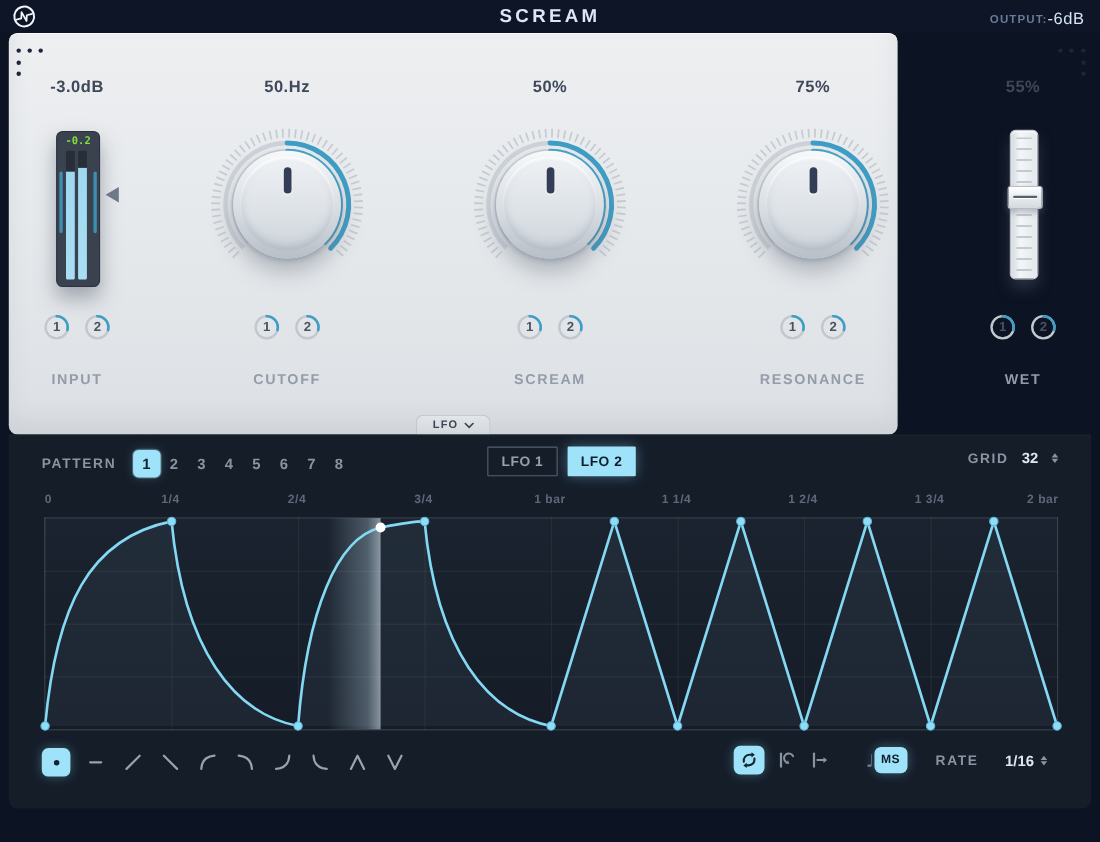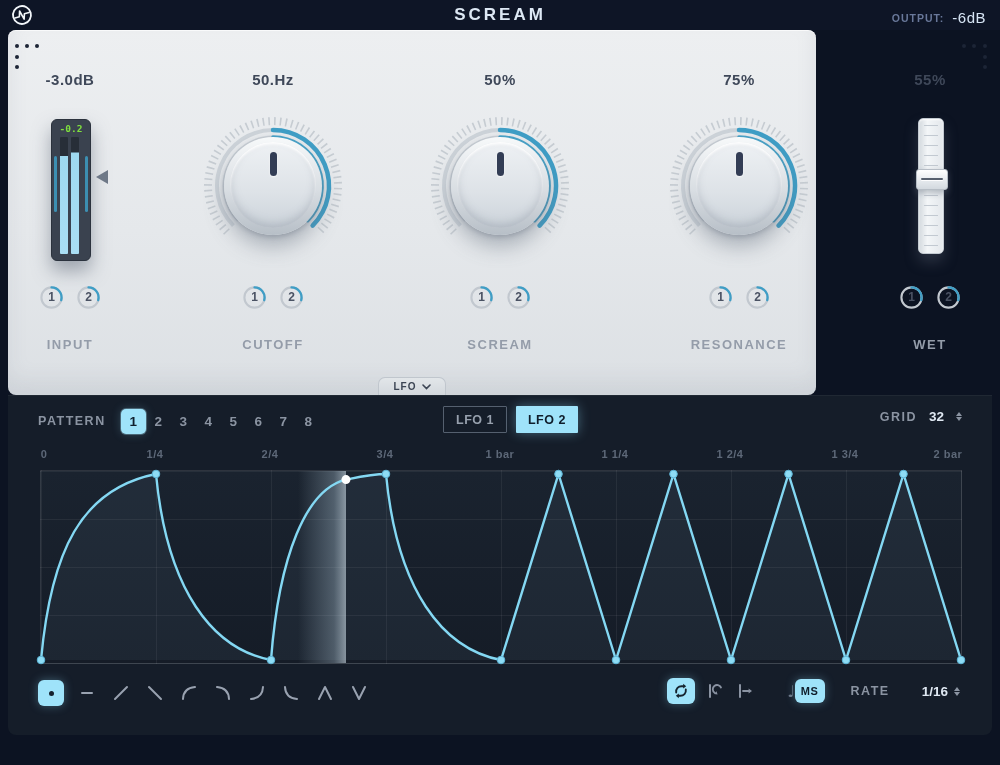--- a/index.html
+++ b/index.html
@@ -3,21 +3,21 @@
 <meta charset="utf-8">
 <style>
   html,body{margin:0;padding:0;background:#0c1322;}
   body{width:1000px;height:765px;overflow:hidden;font-family:"Liberation Sans","DejaVu Sans",sans-serif;-webkit-font-smoothing:antialiased;}
   .app{position:relative;width:1000px;height:765px;background:#0c1322;}
 
   
   .topbar{position:absolute;left:0;top:0;width:1000px;height:30px;background:#0e1526;}
   .logo{position:absolute;left:10px;top:3px;width:24px;height:24px;}
   .title{position:absolute;left:0;right:0;top:5px;text-align:center;color:#dde8f4;font-size:17px;font-weight:bold;letter-spacing:3px;}
-  .output{position:absolute;right:14px;top:9px;display:flex;gap:8px;align-items:center;}
+  .output{position:absolute;right:14px;top:9px;display:flex;align-items:center;}
   .output .olabel{color:#69789a;font-size:10.5px;font-weight:bold;letter-spacing:1px;}
   .output .ovalue{color:#d6e4f4;font-size:15px;font-weight:normal;letter-spacing:.5px;}
 
   
   .main-panel{position:absolute;left:8px;top:30px;width:808px;height:365px;border-radius:8px;
     background:linear-gradient(180deg,#edeff1 0%,#e5e8eb 55%,#dcе0e4 100%);
     background:linear-gradient(180deg,#edeff1 0%,#e5e8eb 55%,#dce0e4 100%);
     box-shadow:inset 0 1px 0 rgba(255,255,255,.7), inset 0 -14px 20px rgba(125,135,150,.14);}
   .corner-dot{position:absolute;width:4px;height:4px;border-radius:50%;background:#1d2536;}
 
@@ -179,21 +179,21 @@
           <svg width="25" height="25" viewBox="0 0 26 26">
             <circle cx="13" cy="13" r="10.5" fill="none" stroke="#c2c8cf" stroke-width="2.2"></circle>
             <path d="M13 2.5 A10.5 10.5 0 0 1 23.1 15.7" fill="none" stroke="#3f9ec6" stroke-width="2.4" stroke-linecap="round"></path>
           </svg>
           <span>2</span>
         </div>
       </div>
       <div class="clabel">INPUT</div>
     </div>
 
-    <div class="col" style="left:180px">
+    <div class="col" style="left:168px">
       <div class="cvalue">50.Hz</div>
       <div class="knob-wrap">
         <svg class="knob-rings" width="150" height="150" viewBox="0 0 150 150">
           <path d="M29 121 A65 65 0 1 1 121 121" fill="none" stroke="#c6ccd2" stroke-width="8" stroke-dasharray="1.6 4.1"></path>
           <path d="M35.4 114.6 A56 56 0 0 1 75 19" fill="none" stroke="#cdd3d9" stroke-width="4"></path>
           <path d="M75 19 A56 56 0 0 1 114.6 114.6" fill="none" stroke="#3f9ec6" stroke-width="4.5" stroke-linecap="round"></path>
           <path d="M40.4 109.7 A49 49 0 0 1 75 26" fill="none" stroke="#cdd3d9" stroke-width="3"></path>
           <path d="M75 26 A49 49 0 0 1 109.7 109.7" fill="none" stroke="#47a5cb" stroke-width="3.5" stroke-linecap="round"></path>
         </svg>
         <div class="knob-face">
@@ -465,21 +465,21 @@
       <div class="icon-btn" style="margin-left:6px">
         <svg width="20" height="20" viewBox="0 0 20 20">
           <path d="M5 4 V16" stroke="#8a93a2" stroke-width="2" stroke-linecap="round" fill="none"></path>
           <path d="M8 10 H14.5" stroke="#8a93a2" stroke-width="1.8" stroke-linecap="round" fill="none"></path>
           <path d="M13.6 7.4 L17 10 L13.6 12.6" fill="#8a93a2" stroke="none"></path>
         </svg>
       </div>
       <span class="note-glyph" style="margin-left:30px">♩</span>
       <div class="cyan-btn ms-btn" style="">MS</div>
       <span class="rate-label" style="margin-left:26px">RATE</span>
-      <span class="rate-value" style="margin-left:32px">1/16</span>
+      <span class="rate-value" style="margin-left:24px">1/16</span>
       <div class="stepper" style="margin-left:6px">
           <i class="up"></i>
           <i class="dn"></i>
         </div>
     </div>
   </div>
 
 
 </div>
 

